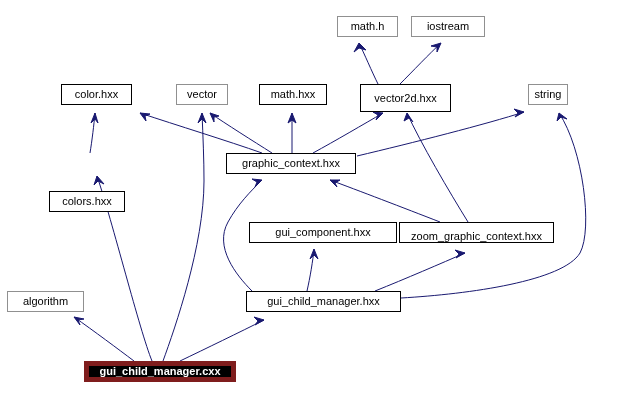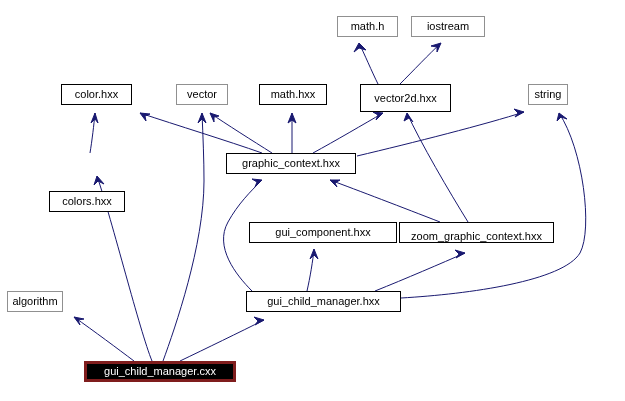--- a/index.html
+++ b/index.html
@@ -35,23 +35,23 @@
     line-height: 11px;
     color: #000000;
     white-space: nowrap;
     letter-spacing: 0px;
   }
   .node-box.ext {
     border: 1px solid #909090;
   }
   .node-box.current {
     background: #000000;
-    border: 3px solid #7f1d1d;
+    border: 5px solid #7f1d1d;
     color: #ffffff;
-    font-weight: normal;
+    font-weight: bold;
   }
   .node-label {
     display: block;
     padding: 0 3px;
   }
   .edge-path {
     fill: none;
     stroke: #191970;
     stroke-width: 1;
   }
@@ -168,21 +168,21 @@
       </div>
       <div class="node-box" title="graphic_context.hxx" style="left: 226px; top: 153px; width: 130px; height: 21px;">
         <span class="node-label">graphic_context.hxx</span>
       </div>
       <div class="node-box" title="gui_component.hxx" style="left: 249px; top: 222px; width: 148px; height: 21px;">
         <span class="node-label">gui_component.hxx</span>
       </div>
       <div class="node-box" title="zoom_graphic_context.hxx" style="left: 399px; top: 222px; width: 155px; height: 21px; align-items: flex-end;">
         <span class="node-label">zoom_graphic_context.hxx</span>
       </div>
-      <div class="node-box ext" title="algorithm" style="left: 7px; top: 291px; width: 56px; height: 21px;">
+      <div class="node-box ext" title="algorithm" style="left: 7px; top: 291px; width: 77px; height: 21px;">
         <span class="node-label">algorithm</span>
       </div>
       <div class="node-box" title="gui_child_manager.hxx" style="left: 246px; top: 291px; width: 155px; height: 21px; justify-content: center;">
         <span class="node-label">gui_child_manager.hxx</span>
       </div>
       <div class="node-box current" title="gui_child_manager.cxx" style="left: 84px; top: 361px; width: 152px; height: 21px;">
         <span class="node-label">gui_child_manager.cxx</span>
       </div>
     </div>
 

